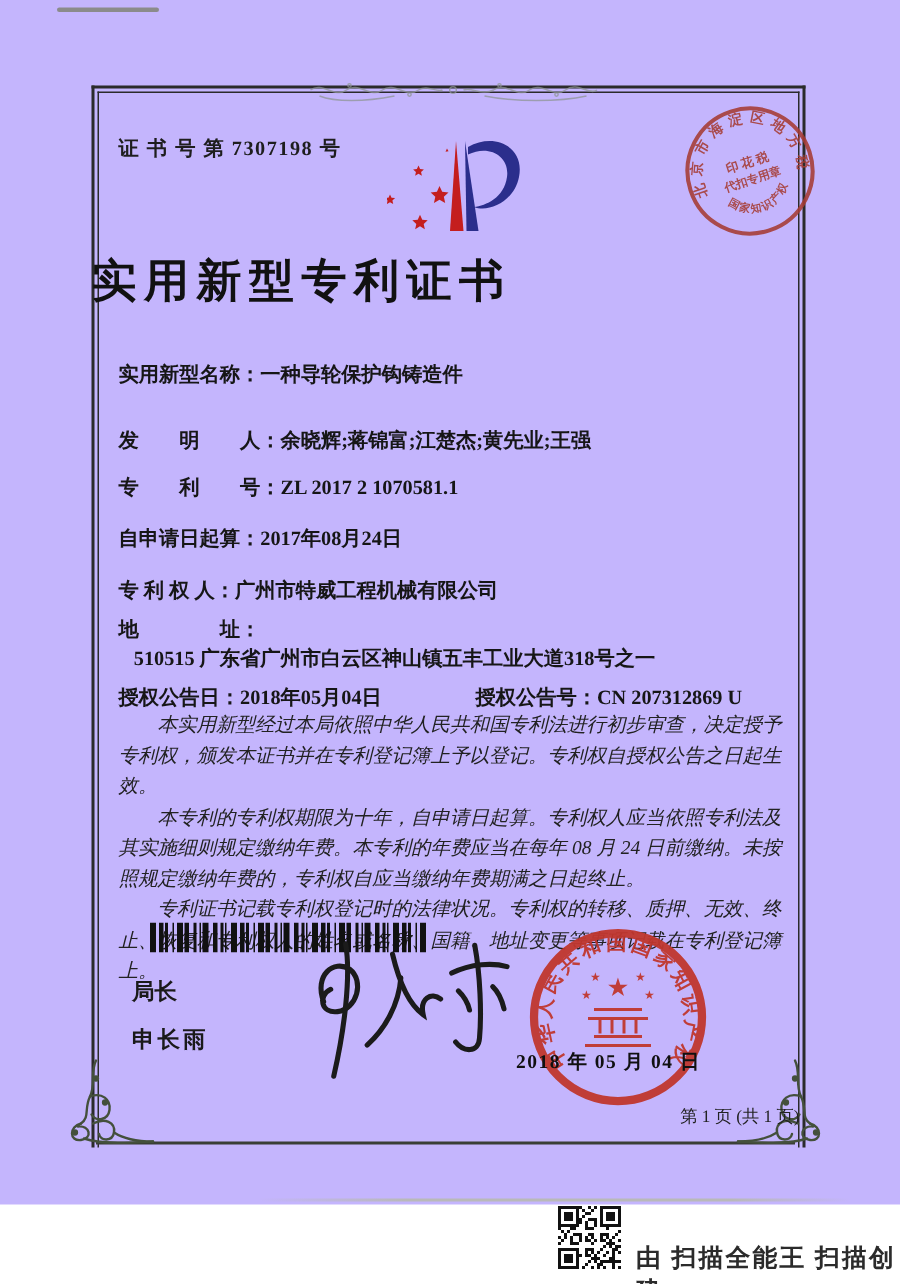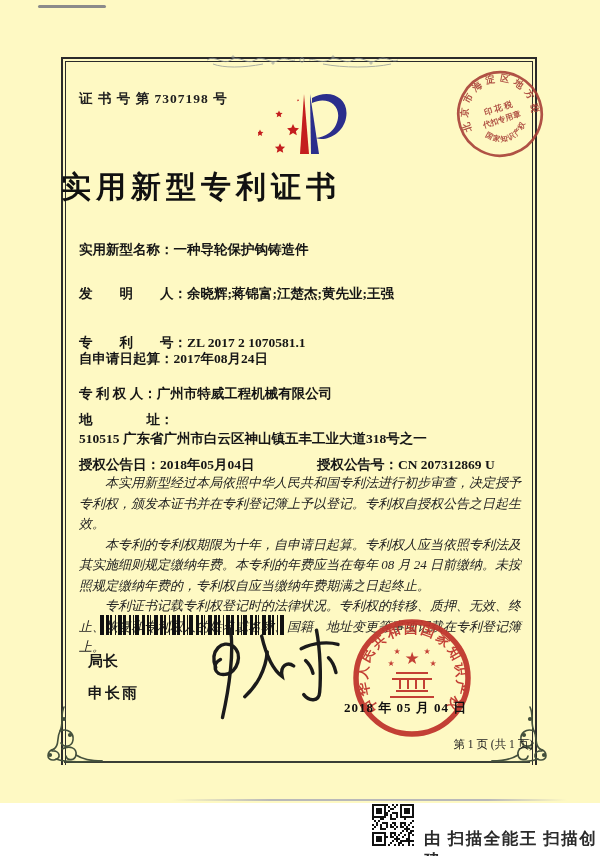--- a/index.html
+++ b/index.html
@@ -1,37 +1,37 @@
 <!DOCTYPE html>
 <html><head>
 <meta charset="utf-8">
 <style>
   html,body{margin:0;padding:0;}
   body{width:600px;height:856px;background:#e8e6e2;font-family:"Liberation Serif","DejaVu Serif",serif;}
-  .page{position:relative;width:600px;height:856px;background:#fef9c3;overflow:hidden;}
+  .page{position:relative;width:600px;height:856px;background:#c4b5fd;overflow:hidden;}
   .footer-strip{position:absolute;left:0;top:803px;width:600px;height:53px;background:#ffffff;}
   .scan-artifact{position:absolute;left:38px;top:5px;width:68px;height:3px;background:#8b8b8b;border-radius:2px;}
   .frame{position:absolute;left:61px;top:57px;width:472px;height:706px;
          border-top:2px solid #2b2b2b;border-left:2px solid #2b2b2b;border-right:2px solid #2b2b2b;}
   .frame::before{content:"";position:absolute;left:2px;top:2px;right:2px;bottom:0;
          border-top:1px solid #2b2b2b;border-left:1px solid #2b2b2b;border-right:1px solid #2b2b2b;}
   .bottom-line{position:absolute;left:64px;top:761px;width:466px;height:0;border-top:2px solid #3a3f36;}
   .corner-orn{position:absolute;width:64px;height:60px;}
   .corner-orn.left{left:40px;top:705px;}
   .corner-orn.right{left:490px;top:705px;transform:scaleX(-1);}
   .top-orn{position:absolute;left:203px;top:52px;width:198px;height:17px;opacity:.75;}
   .cert-no{position:absolute;left:79px;top:90px;font-size:13.5px;font-weight:600;color:#1e1e1e;letter-spacing:1px;}
   .logo{position:absolute;left:258px;top:90px;width:96px;height:74px;}
   .stamp{position:absolute;left:450px;top:64px;width:100px;height:100px;transform:rotate(-18deg);opacity:.88;}
   .title{position:absolute;left:61px;top:167px;width:561px;text-align:left;
          font-size:30px;font-weight:700;color:#111;letter-spacing:5px;}
   .field-row{position:absolute;left:79px;width:450px;font-size:13.5px;font-weight:700;color:#161616;line-height:19px;}
   .field-row .lbl{display:inline-block;vertical-align:top;white-space:nowrap;}
-  .field-row .val{display:inline-block;vertical-align:top;}
-  .row-name{top:240px;}  .row-inventors{top:284px;}  .row-patno{top:333px;}
+  .field-row .val{display:inline-block;vertical-align:top;text-align:center;}
+  .row-name{top:240px;}  .row-inventors{top:284px;}  .row-patno{top:315px;}
   .row-filing{top:349px;} .row-patentee{top:384px;}
   .row-address{top:410px;} .row-address .val{width:368px;}
   .row-grant{top:455px;}
   .grant-right{position:absolute;left:238px;top:0;white-space:nowrap;}
   .paragraphs{position:absolute;left:79px;top:473px;width:444px;font-size:13px;line-height:20.5px;
               color:#222;font-style:italic;}
   .paragraphs p{margin:0;text-indent:2em;}
   .barcode{position:absolute;left:100px;top:615px;width:188px;height:20px;}
   .director-title{position:absolute;left:88px;top:652px;font-size:15px;font-weight:700;
                   font-family:"Liberation Sans","DejaVu Sans",sans-serif;color:#1a1a1a;}

